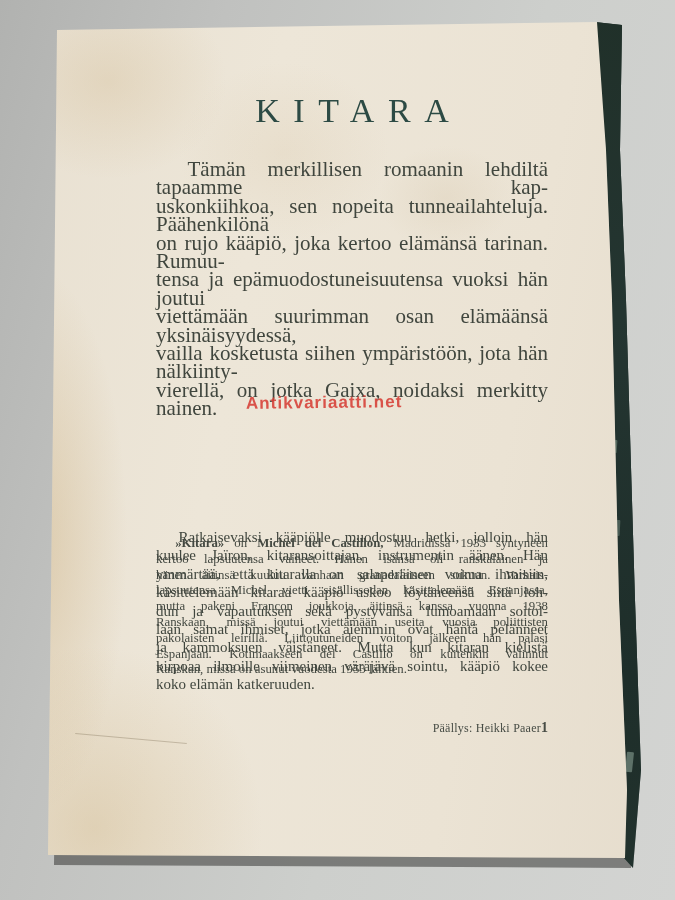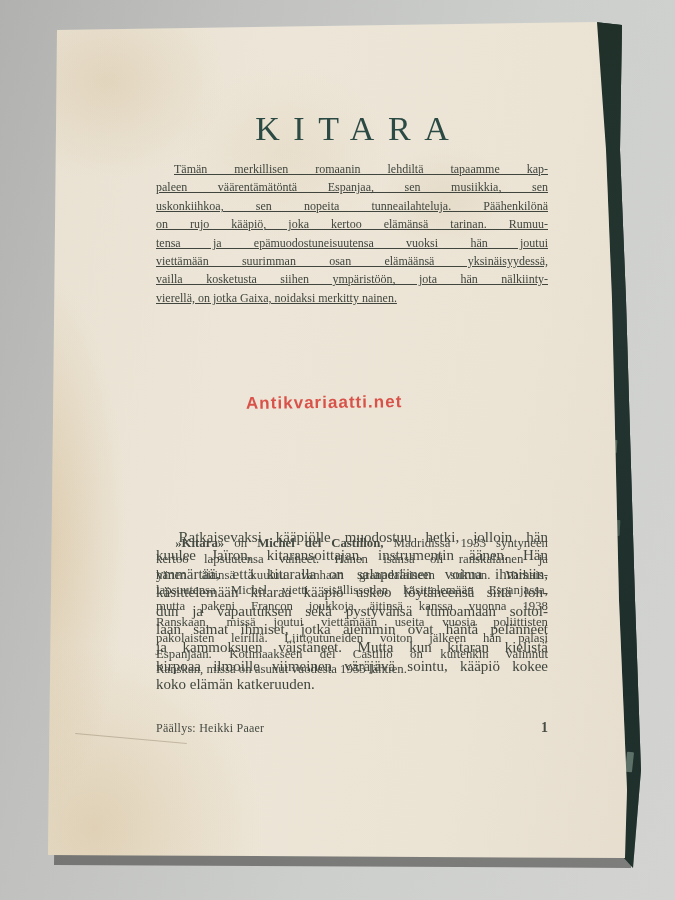--- a/index.html
+++ b/index.html
@@ -21,33 +21,33 @@
     clip-path:polygon(57px 30px,597px 22px,606px 150px,612px 300px,619px 600px,627px 790px,625px 858px,48px 855px,53px 420px);
     background:
       radial-gradient(170px 140px at 16% 9%,rgba(205,178,132,0.28),transparent 70%),
       radial-gradient(150px 130px at 42% 17%,rgba(205,180,140,0.16),transparent 70%),
       radial-gradient(130px 380px at 5% 60%,rgba(198,166,112,0.40),transparent 72%),
       radial-gradient(240px 260px at 14% 92%,rgba(203,176,128,0.38),transparent 70%),
       radial-gradient(90px 70px at 66% 22%,rgba(200,180,145,0.18),transparent 75%),
       linear-gradient(100deg,#e8e0d1 0%,#ede6d8 35%,#ebe3d4 70%,#e5dccc 100%);}
   .crease{position:absolute;left:75px;top:738px;width:112px;height:1px;
     background:rgba(120,105,80,0.35);transform:rotate(5deg);}
-  .title{position:absolute;left:156px;top:110px;width:392px;margin:0;
+  .title{position:absolute;left:156px;top:92px;width:392px;margin:0;
     text-align:center;font-size:34px;font-weight:normal;color:#2c4a44;
     letter-spacing:0.40em;text-indent:0.40em;}
   .col{position:absolute;left:156px;width:392px;color:#40463e;}
-  .para1{top:160px;font-size:12px;line-height:18.4px;text-decoration:underline;}
+  .para1{top:160px;font-size:21px;line-height:18.4px;}
   .para2{top:528px;font-size:15px;line-height:18.4px;}
   .para3{top:536px;font-size:12.8px;line-height:15.8px;color:#434841;}
   .line{text-align:justify;text-align-last:justify;}
   .line.last{text-align-last:left;}
   .line.indent{text-indent:1.5em;}
   .b{font-weight:bold;}
   .footer{position:absolute;left:156px;top:720px;width:392px;
-    display:flex;justify-content:space-between;align-items:baseline;color:#474c45;}
+    display:flex;justify-content:flex-end;align-items:baseline;color:#474c45;}
   .credit{font-size:12px;letter-spacing:0.02em;}
   .pagenum{font-size:14px;font-weight:bold;}
   .watermark{position:absolute;left:246px;top:393px;
     font-family:"Liberation Sans","DejaVu Sans",sans-serif;
     font-size:17px;font-weight:bold;letter-spacing:0.06em;
     color:rgba(214,62,54,0.88);transform:rotate(-0.6deg);}
 </style>
 </head>
 <body>
 
@@ -58,21 +58,20 @@
   <div class="edge-chip chip2"></div>
   <div class="edge-chip chip3"></div>
 
   <div class="cover">
     <div class="crease"></div>
 
     <h1 class="title">KITARA</h1>
 
     <div class="col para1">
       <div class="line indent">Tämän merkillisen romaanin lehdiltä tapaamme kap-</div>
-      <div class="line">paleen väärentämätöntä Espanjaa, sen musiikkia, sen</div>
       <div class="line">uskonkiihkoa, sen nopeita tunneailahteluja. Päähenkilönä</div>
       <div class="line">on rujo kääpiö, joka kertoo elämänsä tarinan. Rumuu-</div>
       <div class="line">tensa ja epämuodostuneisuutensa vuoksi hän joutui</div>
       <div class="line">viettämään suurimman osan elämäänsä yksinäisyydessä,</div>
       <div class="line">vailla kosketusta siihen ympäristöön, jota hän nälkiinty-</div>
       <div class="line last">vierellä, on jotka Gaixa, noidaksi merkitty nainen.</div>
     </div>
 
     <div class="col para2">
       <div class="line indent">Ratkaisevaksi kääpiölle muodostuu hetki, jolloin hän</div>

